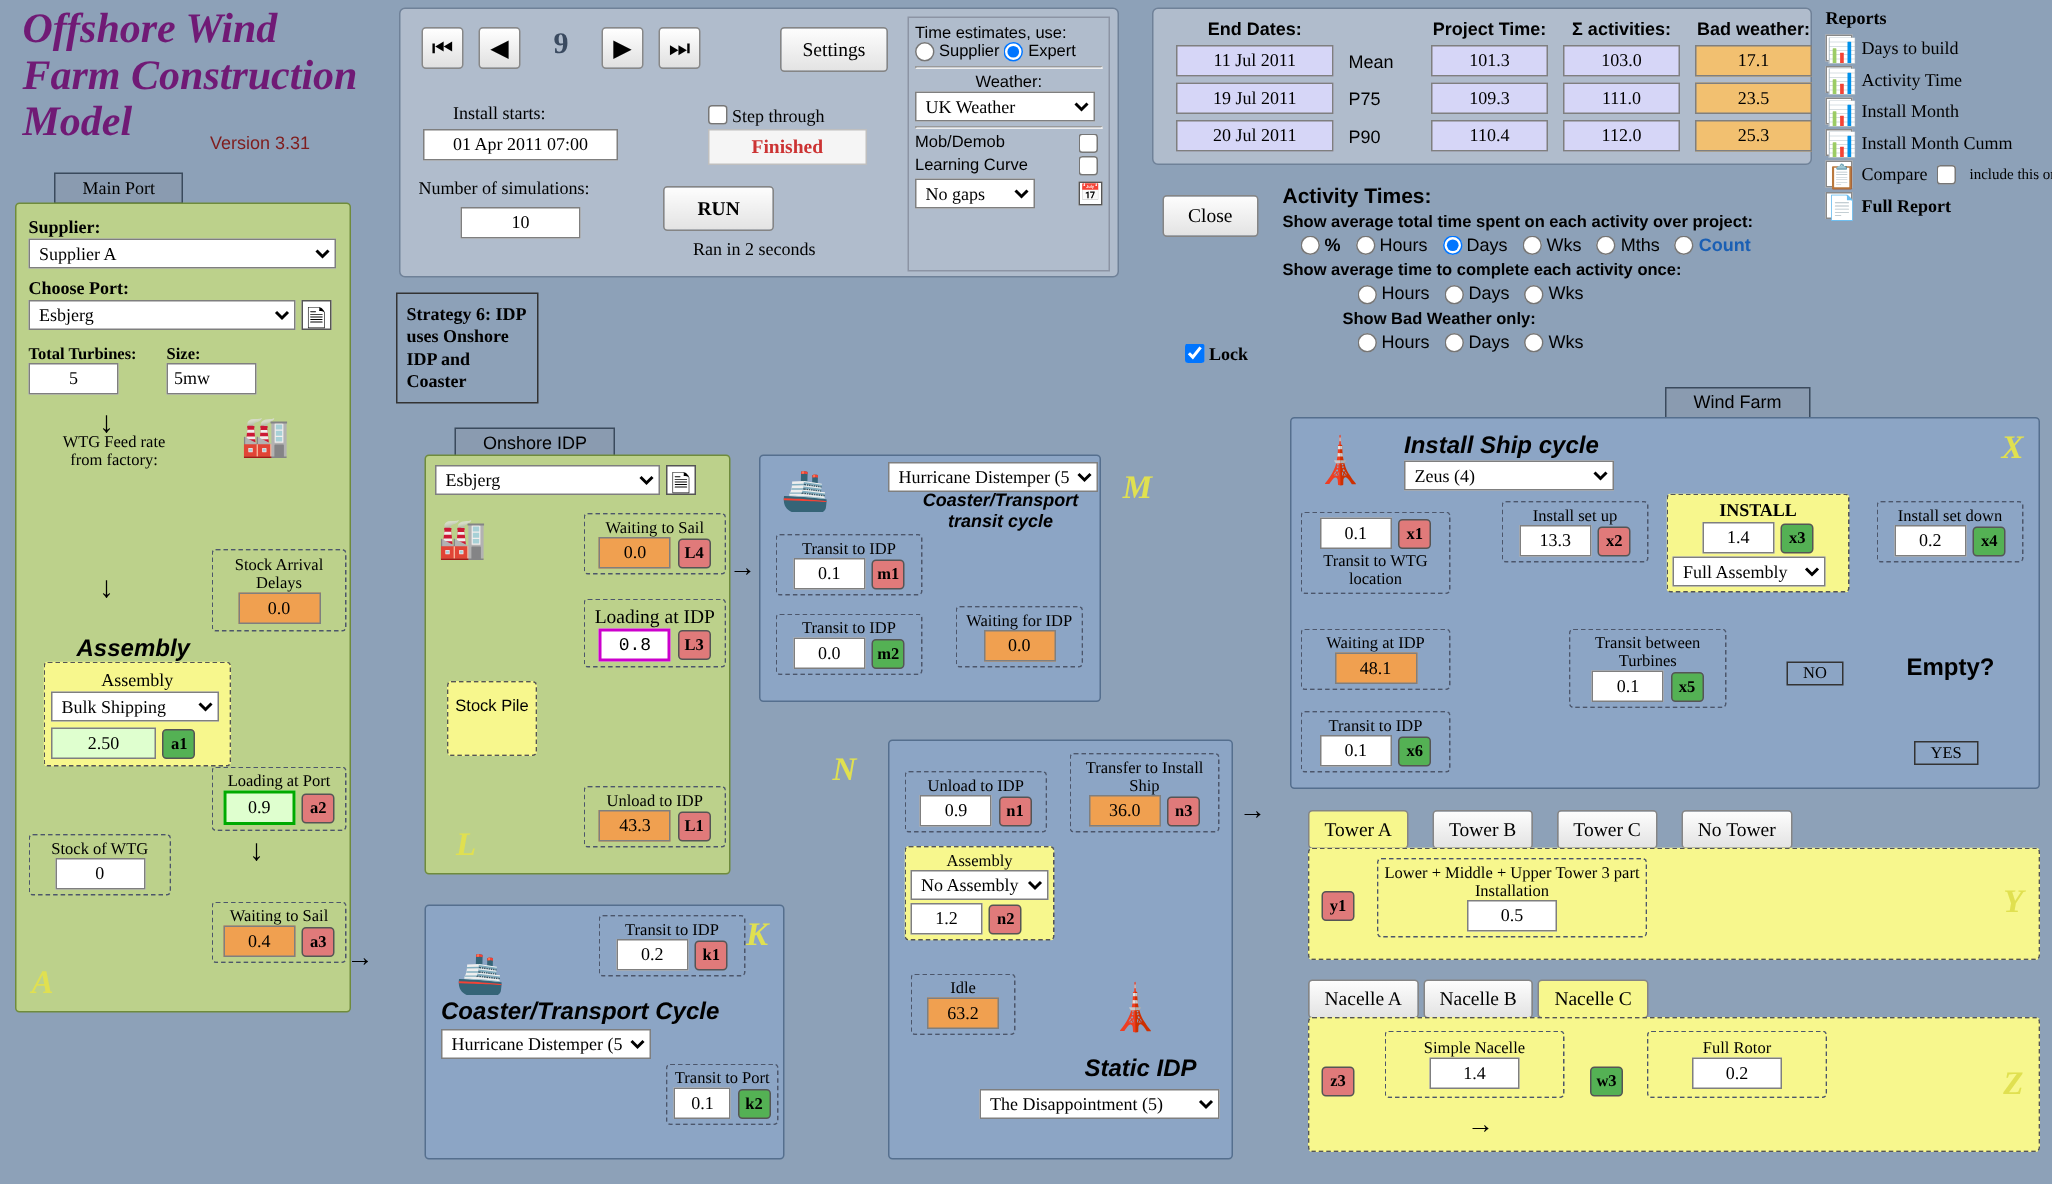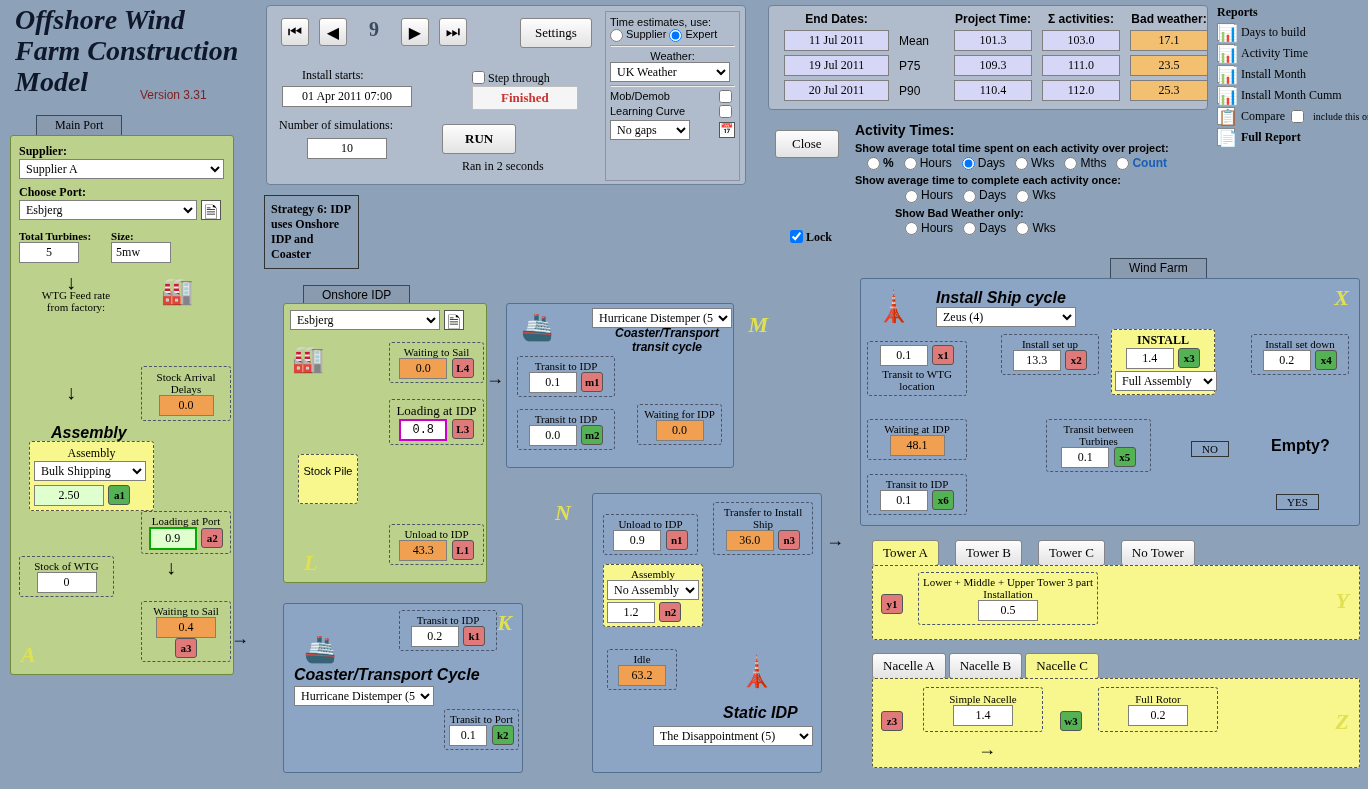--- a/index.html
+++ b/index.html
@@ -1,17 +1,17 @@
 <!DOCTYPE html>
 <html><head>
 <meta charset="utf-8">
 <style>
   *{box-sizing:border-box;margin:0;padding:0;font-family:Tahoma,Verdana,sans-serif;}
   body{background:#8da1b8;width:1368px;height:789px;position:relative;color:#000;}
-  .title{position:absolute;left:15px;top:5px;font:bold italic 28px Georgia,serif;color:#0f172a;line-height:1.1;width:240px;}
+  .title{position:absolute;left:15px;top:5px;font:bold italic 28px Georgia,serif;color:#701a75;line-height:1.1;width:240px;}
   .version{position:absolute;left:140px;top:88px;font:12px Arial;color:#7f1d1d;}
   .panel{position:absolute;background:#b0bccc;border:1px solid #6f8198;border-radius:4px;}
   .btn{display:inline-block;background:linear-gradient(#fdfdfd,#e3e3e3);border:1px solid #858585;border-radius:3px;padding:4px 10px;font:13px Tahoma;cursor:pointer;text-align:center;}
   .dash{border:1px dashed #4c566b;border-radius:3px;}
   .val{background:#fff;border:1px solid #7f7f7f;text-align:center;font:12px Tahoma;padding:2px 4px;display:inline-block;}
   .sel{background:#fff;border:1px solid #7f7f7f;font:12px Tahoma;padding:1px 2px;}
   .chip{display:inline-block;width:22px;height:20px;border:1px solid #555;border-radius:3px;font:bold 11px Tahoma;text-align:center;line-height:18px;}
   .red{background:#e07a7a;}
   .grn{background:#54b154;}
   .or{background:#f0a050;}
@@ -188,21 +188,21 @@
     <div class="lbl" style="font-size:11px;">Loading at Port</div>
     <div><span class="val" style="width:48px;background:#dfffcf;border:2px solid #0a0;">0.9</span> <span class="chip red">a2</span></div>
   </div>
   <div class="dash" style="position:absolute;left:8px;top:420px;width:95px;padding:3px;text-align:center;">
     <div class="lbl" style="font-size:11px;">Stock of WTG</div>
     <span class="val" style="width:60px;">0</span>
   </div>
   <div style="position:absolute;left:155px;top:420px;font-size:20px;">↓</div>
   <div class="dash" style="position:absolute;left:130px;top:465px;width:90px;padding:3px;text-align:center;">
     <div class="lbl" style="font-size:11px;">Waiting to Sail</div>
-    <div><span class="val or" style="width:60px;">0.4</span> <span class="chip red">a3</span></div>
+    <div><span class="val or" style="width:48px;">0.4</span> <span class="chip red">a3</span></div>
   </div>
   <div class="bigletter" style="left:10px;bottom:6px;">A</div>
 </div>
 
 <div style="position:absolute;left:264px;top:195px;width:95px;border:1px solid #333;padding:6px;font:bold 12px Tahoma;">Strategy 6: IDP uses Onshore IDP and Coaster</div>
 
 <div class="portlabel" style="left:303px;top:285px;"><span>Onshore IDP</span></div>
 <div class="greenbox" style="position:absolute;left:283px;top:303px;width:204px;height:280px;padding:6px;">
   <div style="display:flex;gap:4px;">
       <select class="sel" style="width:150px;"><option>Esbjerg</option></select>
@@ -289,21 +289,21 @@
   <div class="bld ital" style="position:absolute;left:75px;top:10px;">Install Ship cycle</div>
   <select class="sel" style="position:absolute;left:75px;top:28px;width:140px;"><option>Zeus (4)</option></select>
   <div class="dash" style="position:absolute;left:6px;top:62px;width:100px;padding:3px;text-align:center;">
     <div style="margin-bottom:2px;"><span class="val" style="width:48px;">0.1</span> <span class="chip red">x1</span></div>
     <div class="lbl" style="font-size:11px;">Transit to WTG location</div>
   </div>
   <div class="dash" style="position:absolute;left:140px;top:55px;width:98px;padding:3px;text-align:center;">
     <div class="lbl" style="font-size:11px;">Install set up</div>
     <div><span class="val" style="width:48px;">13.3</span> <span class="chip red">x2</span></div>
   </div>
-  <div class="ylbx" style="position:absolute;left:250px;top:50px;width:104px;padding:3px;">
+  <div class="ylbx" style="position:absolute;left:250px;top:50px;width:122px;padding:3px;">
     <div class="lbl bld" style="text-align:center;">INSTALL</div>
     <div style="text-align:center;"><span class="val" style="width:48px;">1.4</span> <span class="chip grn">x3</span></div>
     <select class="sel" style="width:102px;margin-top:2px;"><option>Full Assembly</option></select>
   </div>
   <div class="dash" style="position:absolute;left:390px;top:55px;width:98px;padding:3px;text-align:center;">
     <div class="lbl" style="font-size:11px;">Install set down</div>
     <div><span class="val" style="width:48px;">0.2</span> <span class="chip grn">x4</span></div>
   </div>
   <div class="dash" style="position:absolute;left:6px;top:140px;width:100px;padding:3px;text-align:center;">
     <div class="lbl" style="font-size:11px;">Waiting at IDP</div>

